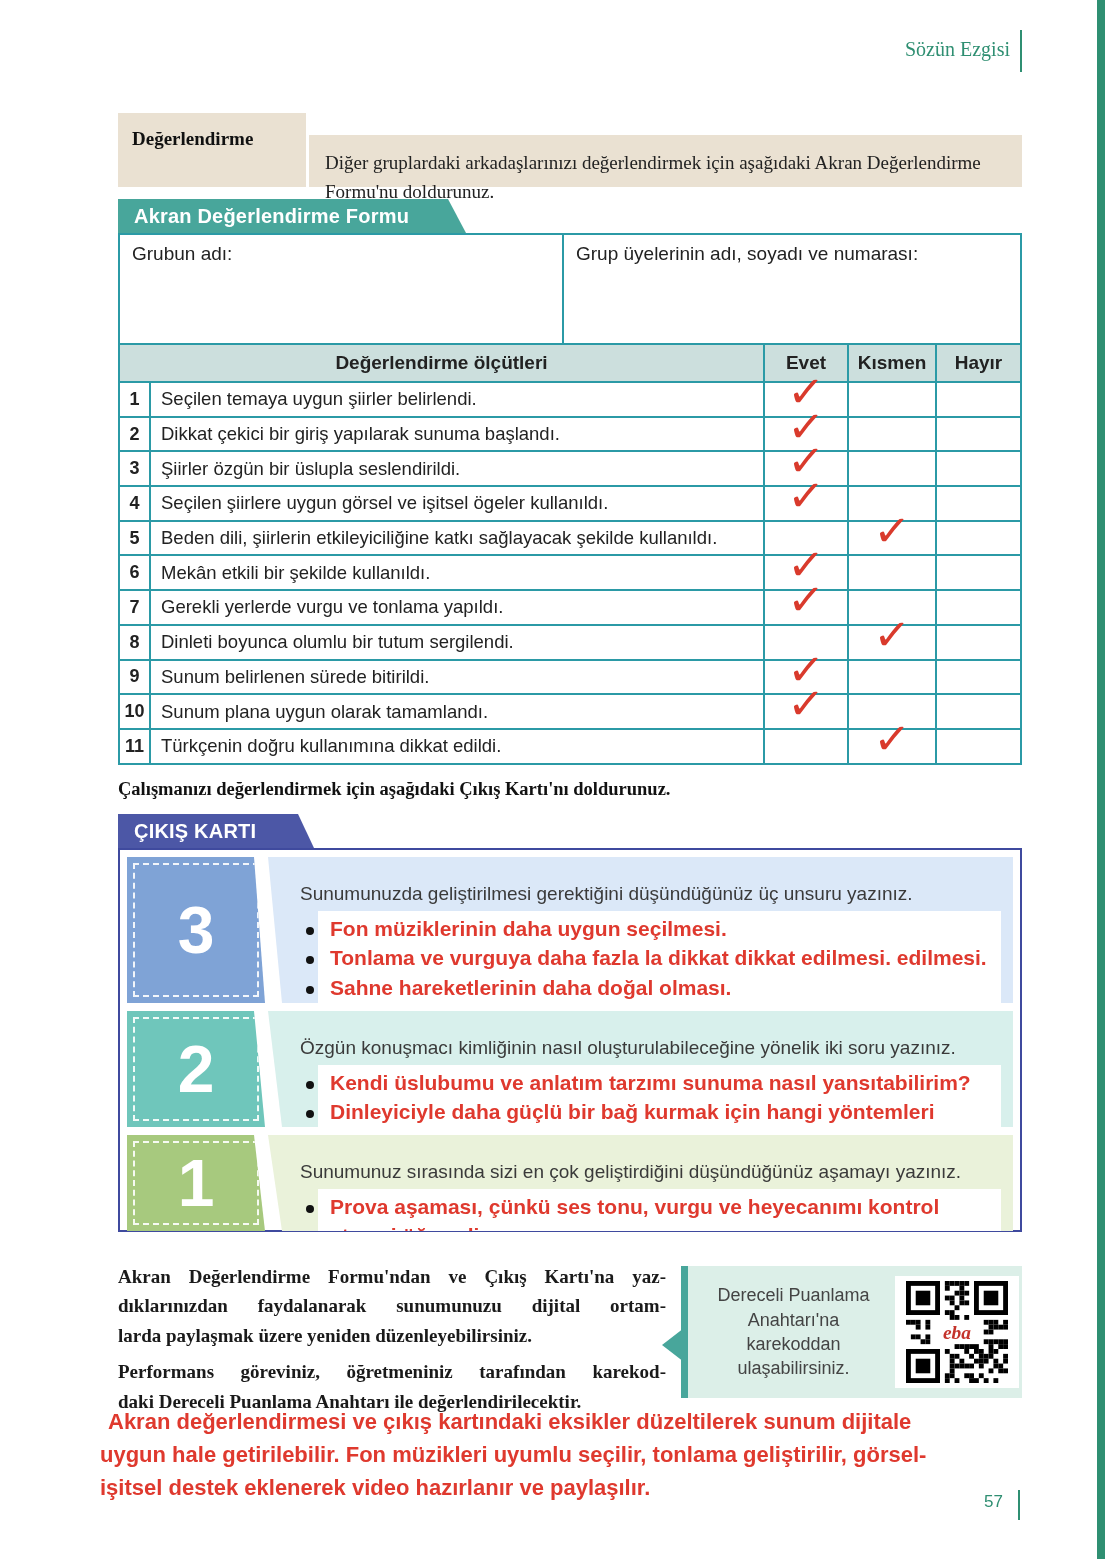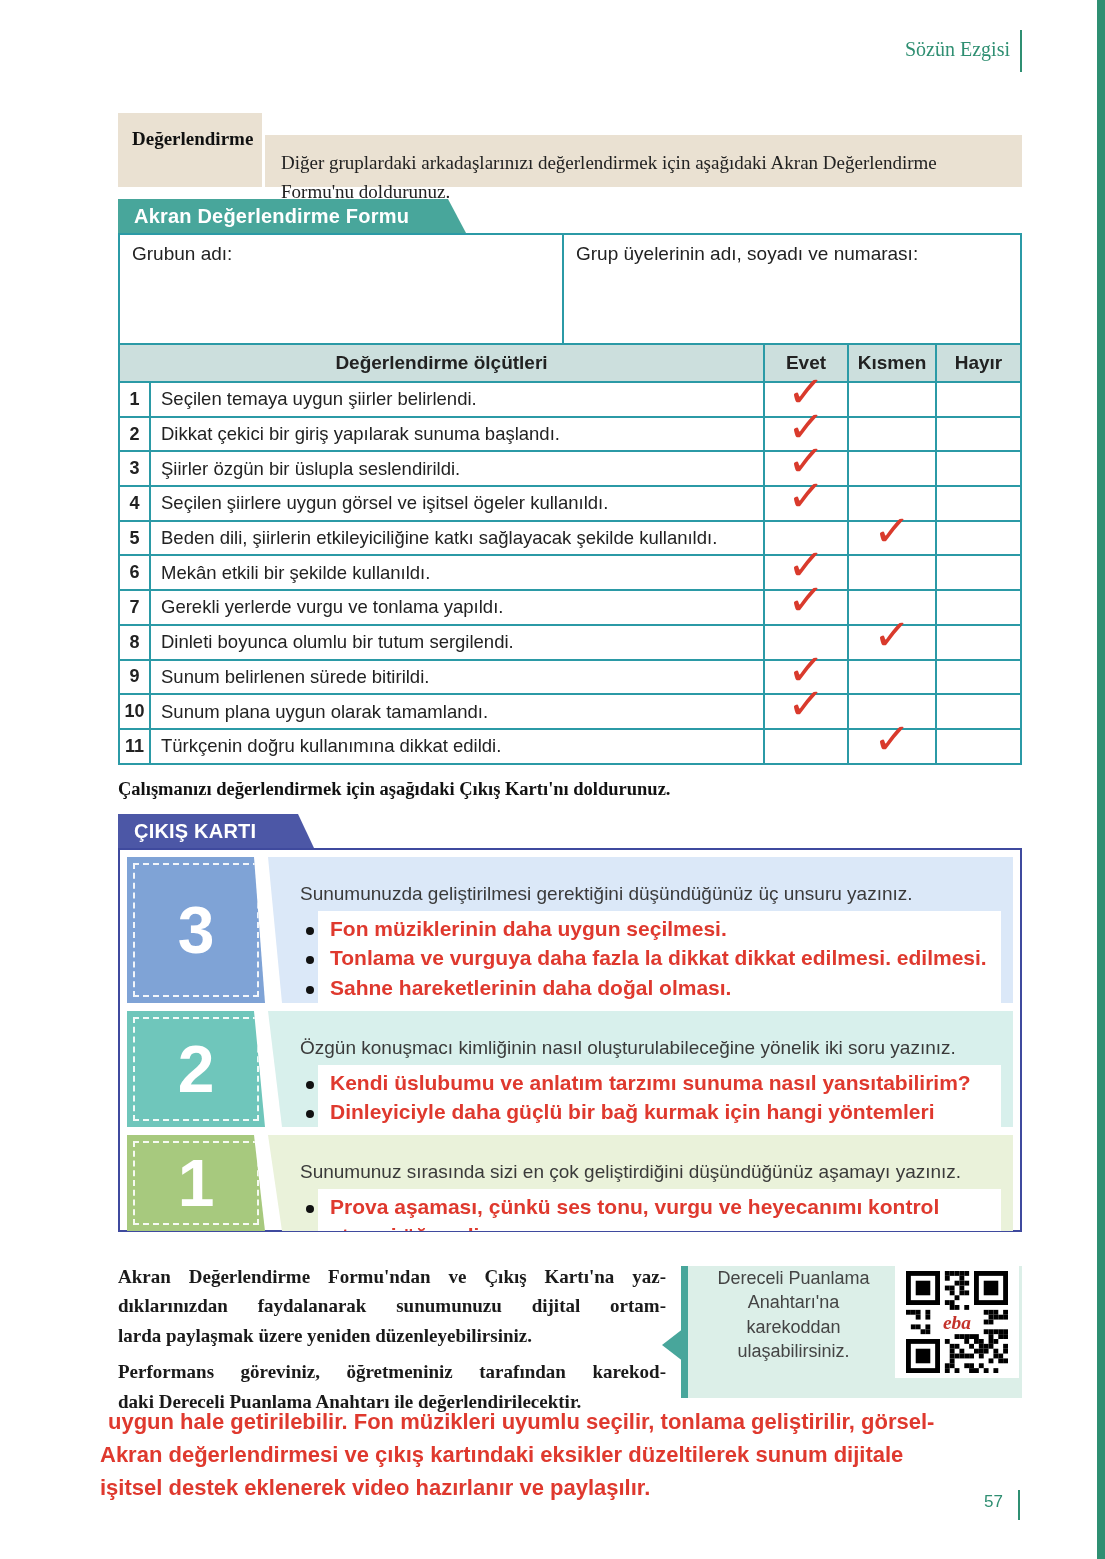--- a/index.html
+++ b/index.html
@@ -29,21 +29,21 @@
   
   .edge-strip{position:absolute;right:0;top:0;width:8px;height:100%;background:var(--teal-dark);}
 
   
   .unit-title{position:absolute;top:38px;right:95px;font-family:"Liberation Serif",serif;
     font-size:20px;color:var(--teal-dark);}
   .hdr-rule{position:absolute;left:1020px;top:30px;width:2px;height:42px;background:var(--teal-dark);}
 
   
   .eval-box{position:absolute;left:118px;top:113px;width:904px;height:74px;display:flex;}
-  .eval-label{width:144px;background:var(--beige);padding:15px 10px 0 14px;
+  .eval-label{width:188px;background:var(--beige);padding:15px 10px 0 14px;
     font-family:"Liberation Serif",serif;font-weight:bold;font-size:19px;color:#111;}
   .eval-text{flex:1;background:var(--beige);margin-left:3px;padding:13px 18px 0 16px;
     font-family:"Liberation Serif",serif;font-size:19px;line-height:1.55;color:#222;margin-top:22px;}
 
   
   .banner{position:absolute;color:#fff;font-weight:bold;font-size:20px;line-height:34px;
     padding-left:16px;letter-spacing:.2px;}
   .banner-form{left:118px;top:199px;width:348px;height:34px;background:var(--teal);
     clip-path:polygon(0 0,calc(100% - 18px) 0,100% 100%,0 100%);}
   .banner-exit{left:118px;top:814px;width:196px;height:34px;background:var(--indigo);
@@ -98,21 +98,21 @@
     border-radius:50%;background:#111;}
 
   
   .foot-left{position:absolute;left:118px;top:1262px;width:548px;
     font-family:Liberation Serif, serif;font-weight:600;font-size:19px;
     line-height:1.55;color:#1a1a1a;}
   .foot-left .para{margin-bottom:7px;}
   .jline{text-align:justify;text-align-last:justify;}
 
   .callout{position:absolute;left:681px;top:1266px;width:341px;height:132px;background:var(--mint);
-    border-left:7px solid var(--teal);display:flex;}
+    border-left:7px solid var(--teal);display:flex;align-items:center;}
   .callout .arrow{position:absolute;left:-26px;top:62px;width:0;height:0;
     border-top:17px solid transparent;border-bottom:17px solid transparent;
     border-right:22px solid var(--teal);}
   .qr-caption{width:175px;margin-left:18px;text-align:center;font-size:18px;
     line-height:1.35;color:#444;}
   .qr-wrap{width:124px;height:112px;margin-left:14px;background:#fff;padding:5px;}
   .qr-wrap svg{width:100%;height:100%;display:block;}
 
   .teacher-note{position:absolute;left:100px;top:1405px;width:928px;font-weight:bold;
     font-size:22px;line-height:1.5;color:var(--red);}
@@ -390,20 +390,20 @@
           <rect x="0" y="14" width="7" height="7" fill="#000"></rect>
           <rect x="1" y="15" width="5" height="5" fill="#fff"></rect>
           <rect x="2" y="16" width="3" height="3" fill="#000"></rect>
           <rect x="5.6" y="8.3" width="9.8" height="4.4" fill="#fff" rx="0.8"></rect>
           <text x="10.5" y="11.9" text-anchor="middle" fill="#c4332b" font-family="&quot;Liberation Serif&quot;, serif" font-style="italic" font-weight="bold" font-size="4">eba</text>
         </svg>
     </div>
   </div>
 
   <div class="teacher-note">
+    <div class="tline">Akran değerlendirmesi ve çıkış kartındaki eksikler düzeltilerek sunum dijitale</div>
     <div class="tline">uygun hale getirilebilir. Fon müzikleri uyumlu seçilir, tonlama geliştirilir, görsel-</div>
-    <div class="tline">Akran değerlendirmesi ve çıkış kartındaki eksikler düzeltilerek sunum dijitale</div>
     <div class="tline">işitsel destek eklenerek video hazırlanır ve paylaşılır.</div>
   </div>
 
   <div class="page-num">57</div>
   <div class="foot-rule"></div>
 </div>
 
 </body></html>

